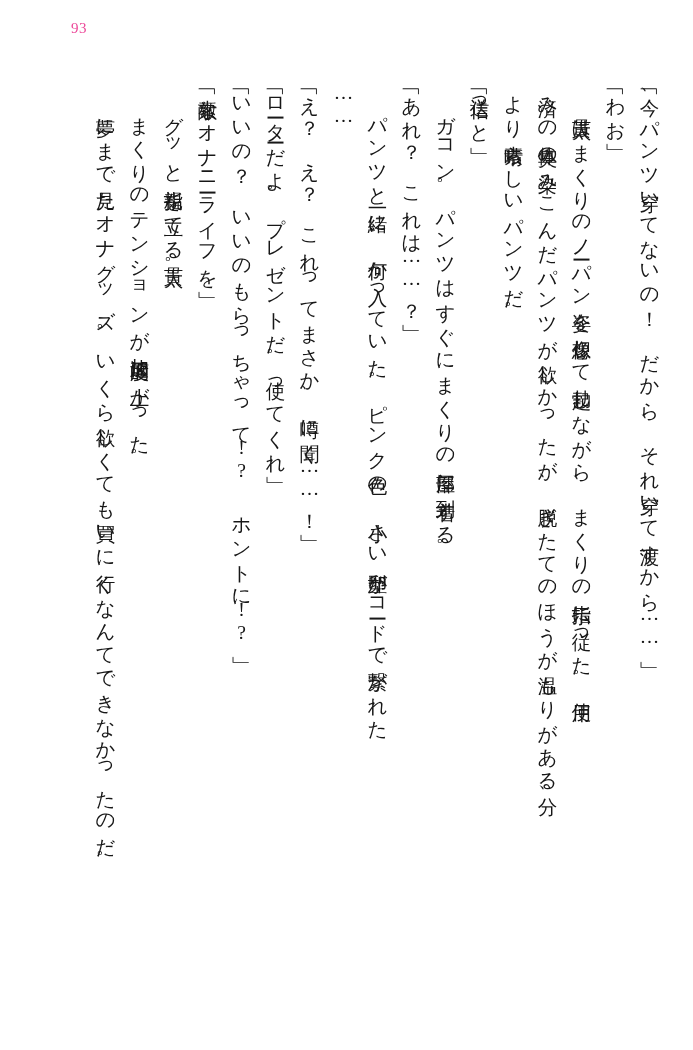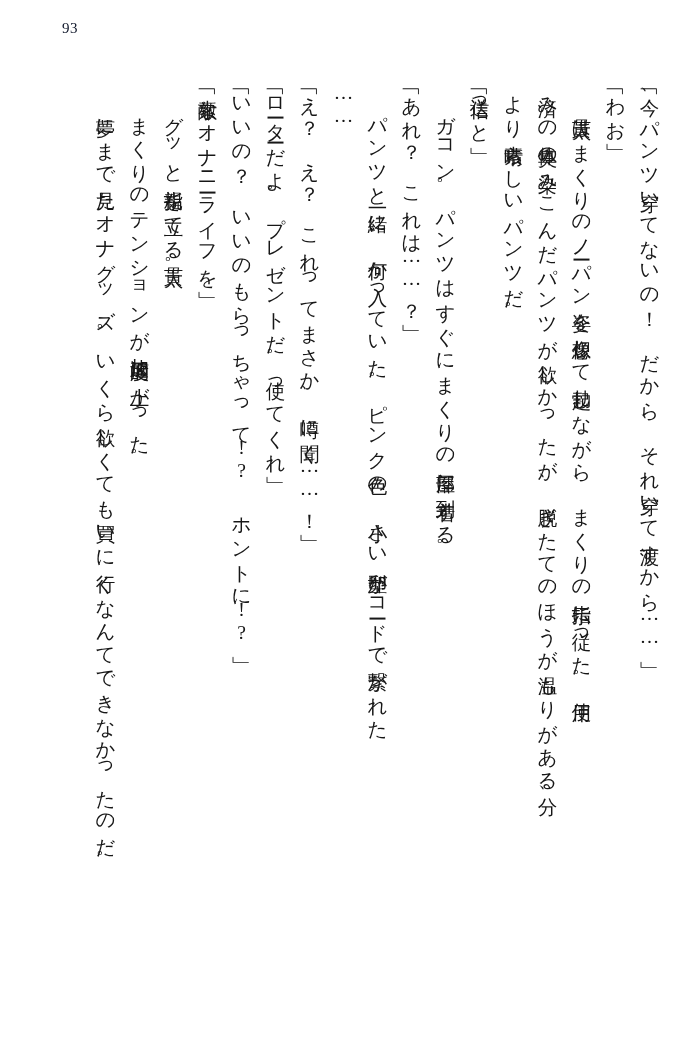--- a/index.html
+++ b/index.html
@@ -12,24 +12,24 @@
     width: 693px;
     height: 1050px;
     background: #ffffff;
     overflow: hidden;
     font-family: "Liberation Serif", "DejaVu Serif", serif;
     color: #1a1a1a;
   }
   #page-number {
     position: absolute;
     top: 20px;
-    left: 62px;
+    left: 71px;
     font-size: 15px;
     font-family: "Liberation Serif", "DejaVu Serif", serif;
-    color: #0f172a;
+    color: #ec4899;
     letter-spacing: 0.5px;
   }
   #text-body {
     position: absolute;
     top: 82px;
     left: 36px;
     right: 34px;
     height: 930px;
     display: flex;
     flex-direction: row-reverse;

